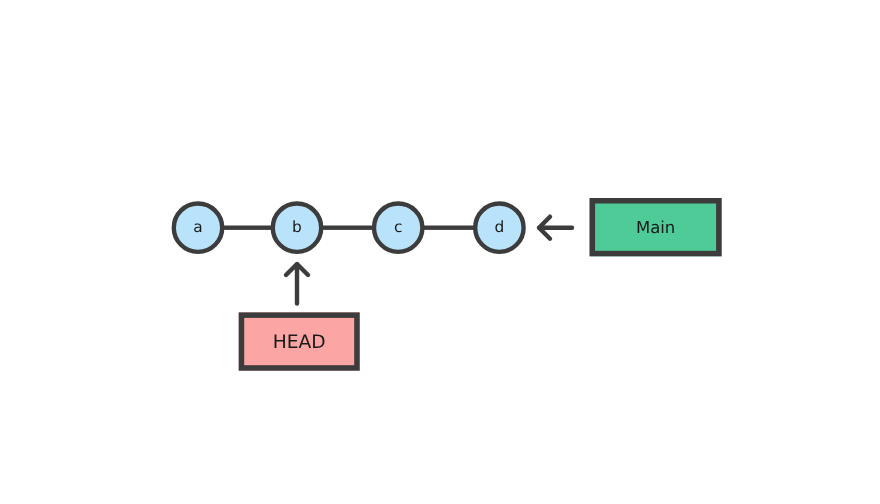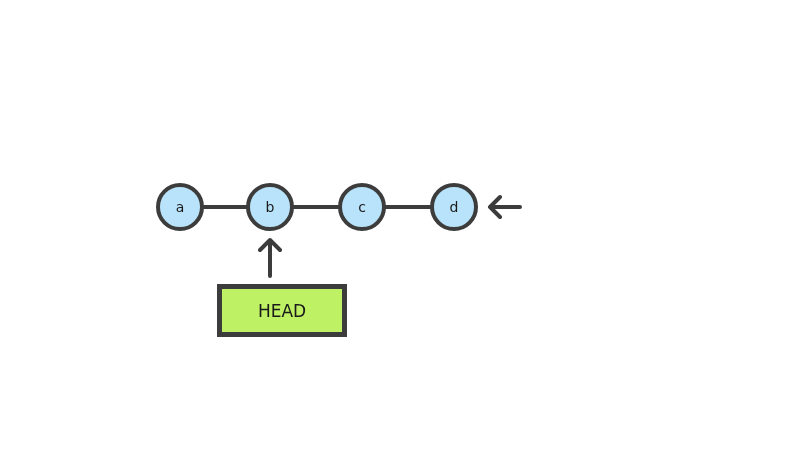--- a/index.html
+++ b/index.html
@@ -47,22 +47,22 @@
     color: #1a1a1a;
   }
   .main-box {
     left: 536px; top: 180px;
     width: 120px; height: 53px;
     background: #4ecb97;
     font-size: 15px;
   }
   .head-box {
     left: 217px; top: 284px;
-    width: 130px; height: 53px;
-    background: #bef264;
+    width: 110px; height: 53px;
+    background: #fca5a5;
     font-size: 17px;
   }
   .arrow-svg { position: absolute; }
   .arrow-left-pos { left: 485px; top: 192px; }
   .arrow-up-pos { left: 253px; top: 235px; }
 </style>
 </head>
 <body>
 
 <div class="canvas">
@@ -85,18 +85,21 @@
   </div>
 
   <svg class="arrow-svg arrow-left-pos" width="38" height="30" viewBox="0 0 38 30">
     <path d="M35 15 L5 15 M15 5 L5 15 L15 25" fill="none" stroke="#3c3c3c" stroke-width="4" stroke-linecap="round" stroke-linejoin="round"></path>
   </svg>
 
   <svg class="arrow-svg arrow-up-pos" width="34" height="44" viewBox="0 0 34 44">
     <path d="M17 41 L17 5 M7 15 L17 5 L27 15" fill="none" stroke="#3c3c3c" stroke-width="4" stroke-linecap="round" stroke-linejoin="round"></path>
   </svg>
 
+  <div class="box main-box">
+    <span>Main</span>
+  </div>
 
   <div class="box head-box">
     <span>HEAD</span>
   </div>
 
 </div>
 
 </body></html>

